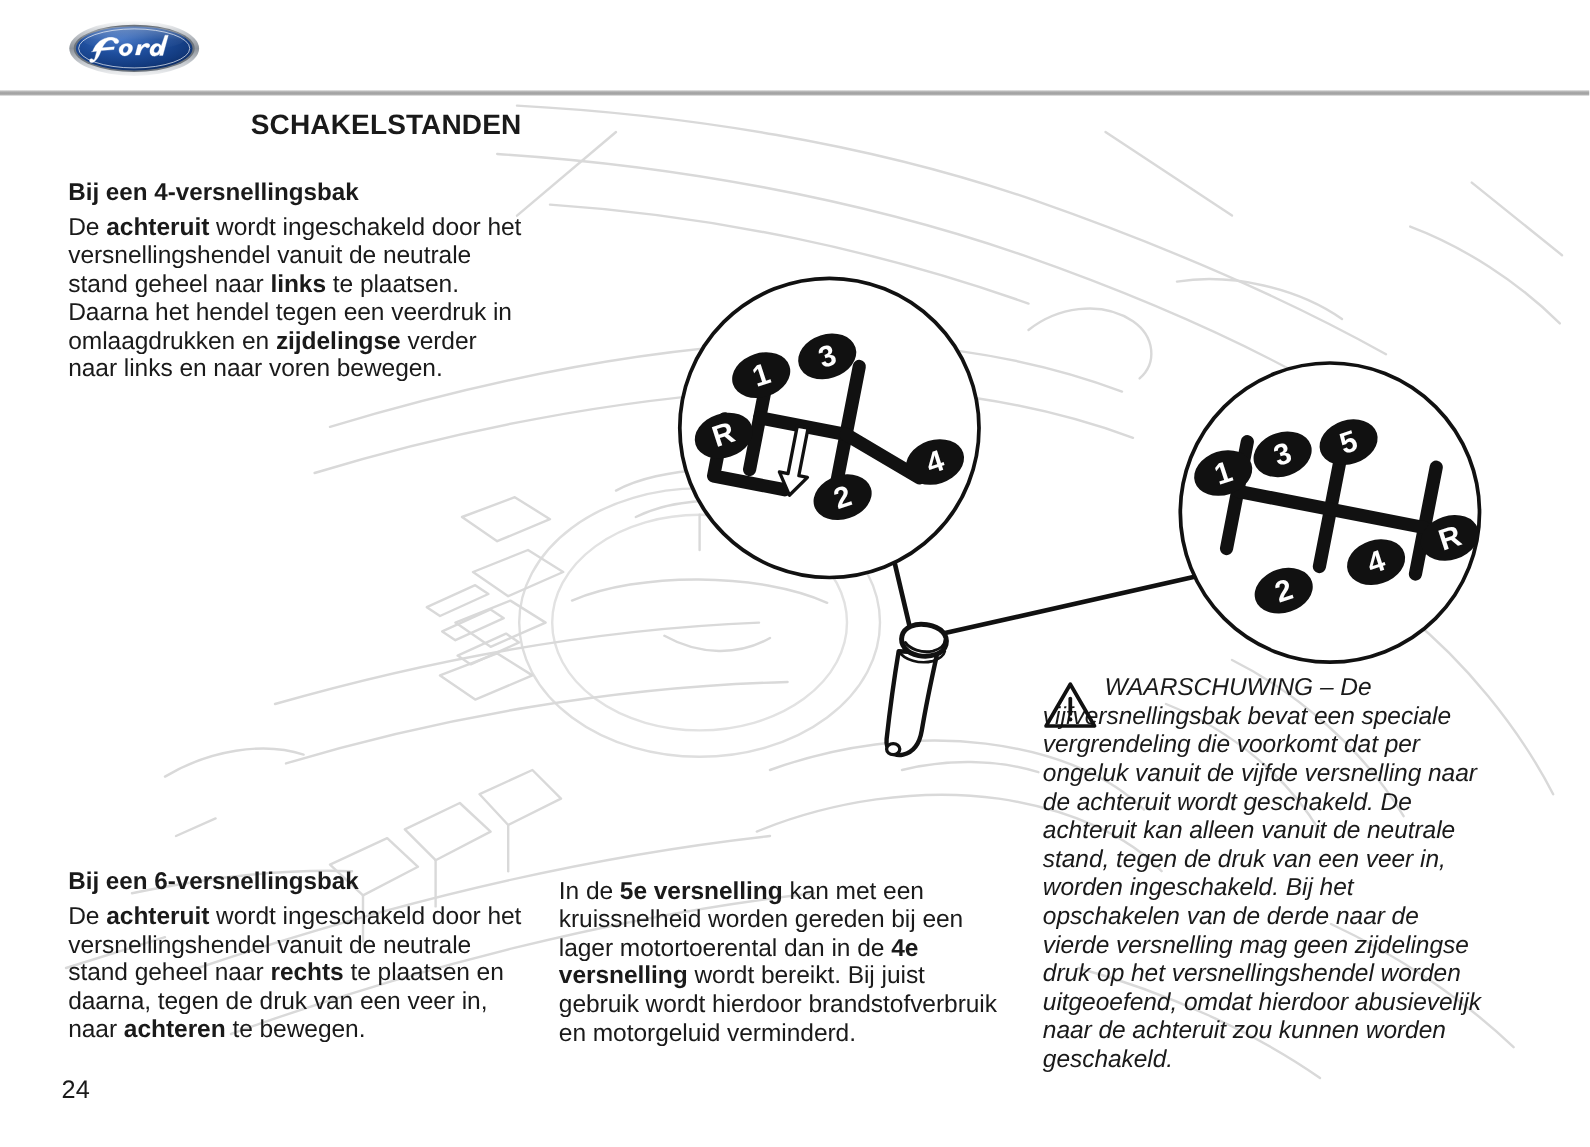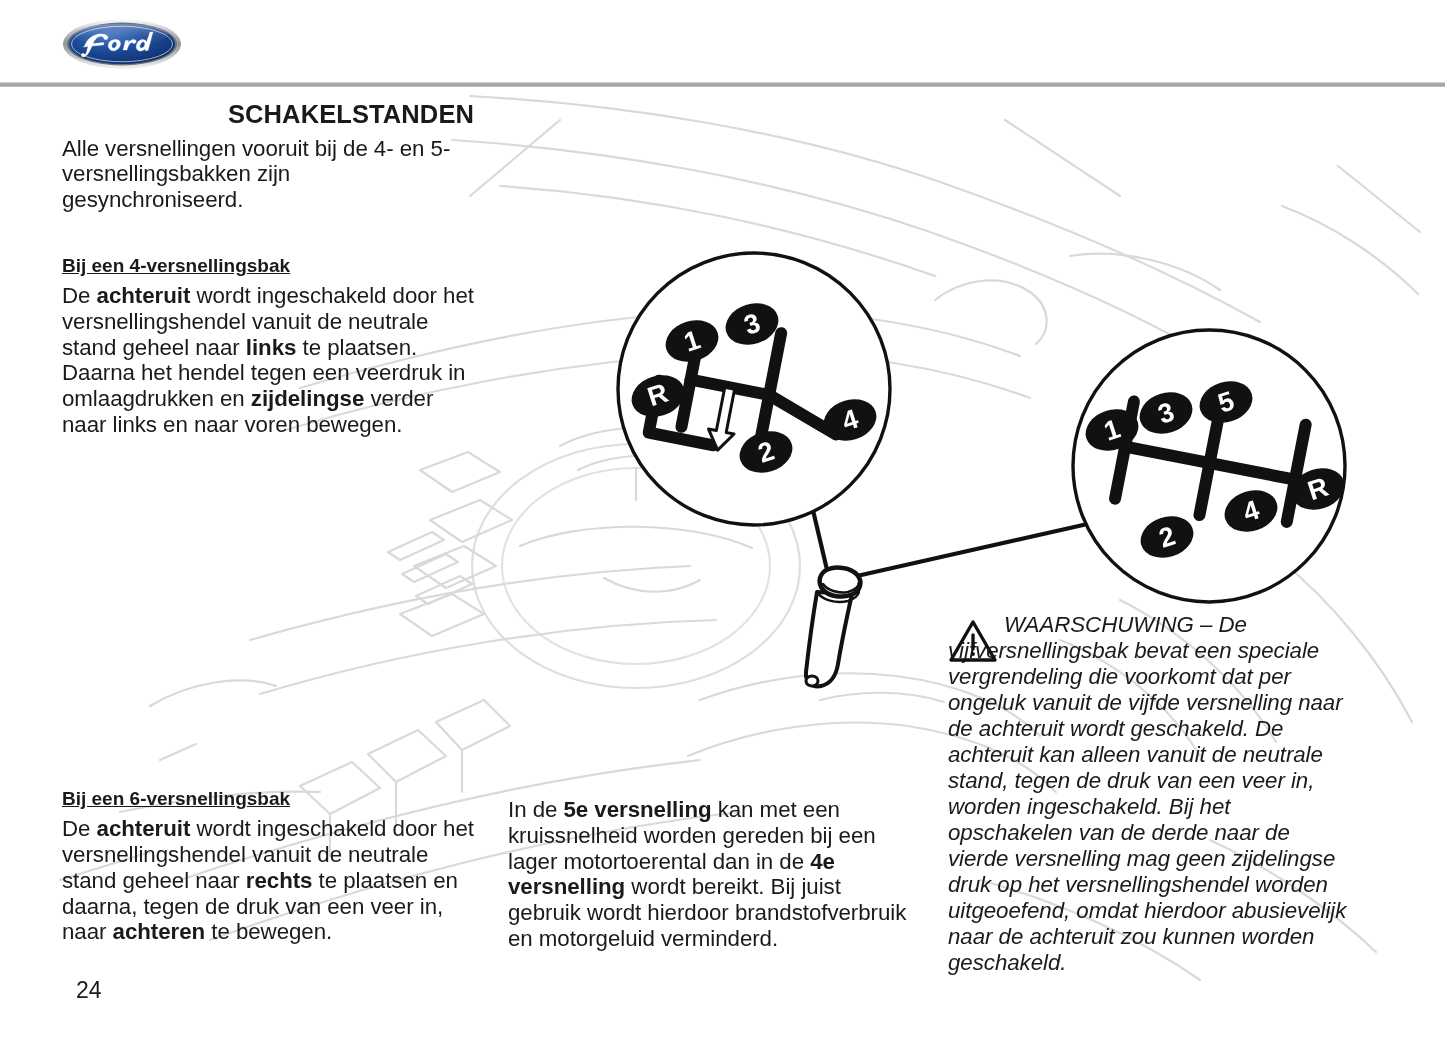--- a/index.html
+++ b/index.html
@@ -53,25 +53,24 @@
 
   h1.section-title {
     font-size: 25.5px;
     font-weight: bold;
     letter-spacing: 0.1px;
     margin: 0 0 7px 0;
     line-height: 1.12;
     text-align: right;
   }
   h2.sub-title {
-    font-size: 19px;
+    font-size: 22px;
     font-weight: bold;
     margin: 0 0 6px 0;
     line-height: 1.18;
-    text-decoration: underline;
   }
   p.body {
     font-size: 22.3px;
     line-height: 1.155;
     margin: 0 0 16px 0;
     letter-spacing: -0.05px;
   }
   p.body:last-child { margin-bottom: 0; }
   .spacer-lg { height: 26px; }
 
@@ -90,21 +89,21 @@
   #warn-icon {
     position: absolute;
     left: 948px; top: 618px;
     width: 50px; height: 46px;
     z-index: 6;
   }
 
   
   #page-num {
     position: absolute;
-    left: 76px; top: 977px;
+    left: 56px; top: 977px;
     font-size: 23px;
     z-index: 4;
   }
 
   
   #fig-art {
     position: absolute;
     left: 0; top: 0;
     width: 1445px; height: 1043px;
     z-index: 3;
@@ -330,21 +329,20 @@
         <text x="1318" y="498" font-size="27" text-anchor="middle">R</text>
       </g>
     </g>
   </g>
 </svg>
 
 <div id="col-left" class="col">
 
   <h1 class="section-title">SCHAKELSTANDEN</h1>
 
-  <p class="body">Alle versnellingen vooruit bij de 4- en 5-versnellingsbakken zijn gesynchroniseerd.</p>
 
 
   <div class="spacer-lg"></div>
 
   <h2 class="sub-title">Bij een 4-versnellingsbak</h2>
   <p class="body"><span>De </span><b>achteruit</b><span> wordt ingeschakeld door het versnellingshendel vanuit de neutrale stand geheel naar </span><b>links</b><span> te plaatsen. Daarna het hendel tegen een veerdruk in omlaagdrukken en </span><b>zijdelingse</b><span> verder naar links en naar voren bewegen.</span></p>
 
   <div class="spacer-lg"></div>
 </div>
 

